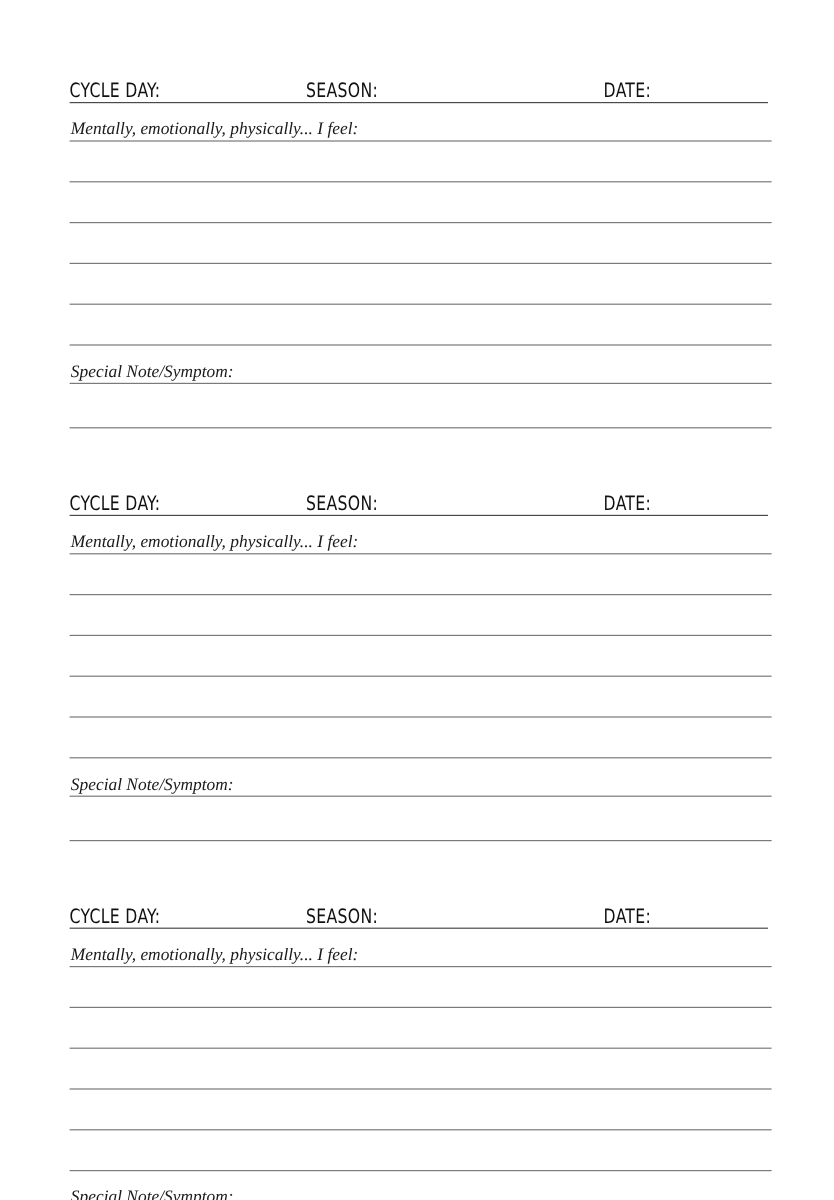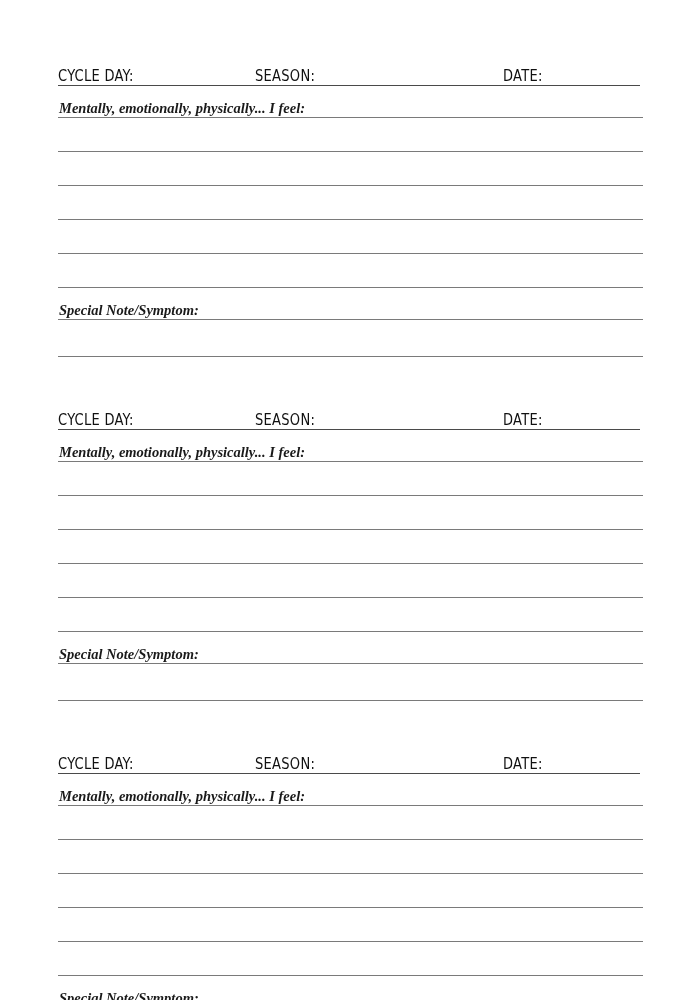--- a/index.html
+++ b/index.html
@@ -79,21 +79,20 @@
   .prompt-row .prompt-text {
     position: absolute;
     left: 1px;
     bottom: 2px;
     font-family: "Liberation Serif", "DejaVu Serif", serif;
     font-style: italic;
     font-size: 14.5px;
     line-height: 1;
     color: #1a1a1a;
     white-space: nowrap;
-    font-weight: bold;
   }
 
   
   .rule-line {
     height: 33px;
     border-bottom: 1px solid #7a7a7a;
     width: 585px;
   }
 
   .rule-line.first-writing { height: 33px; }

